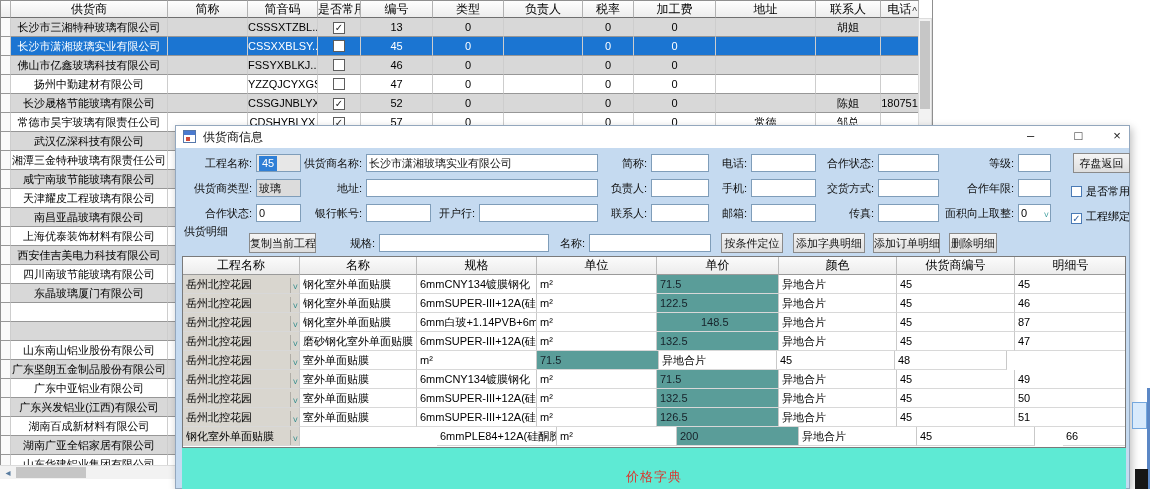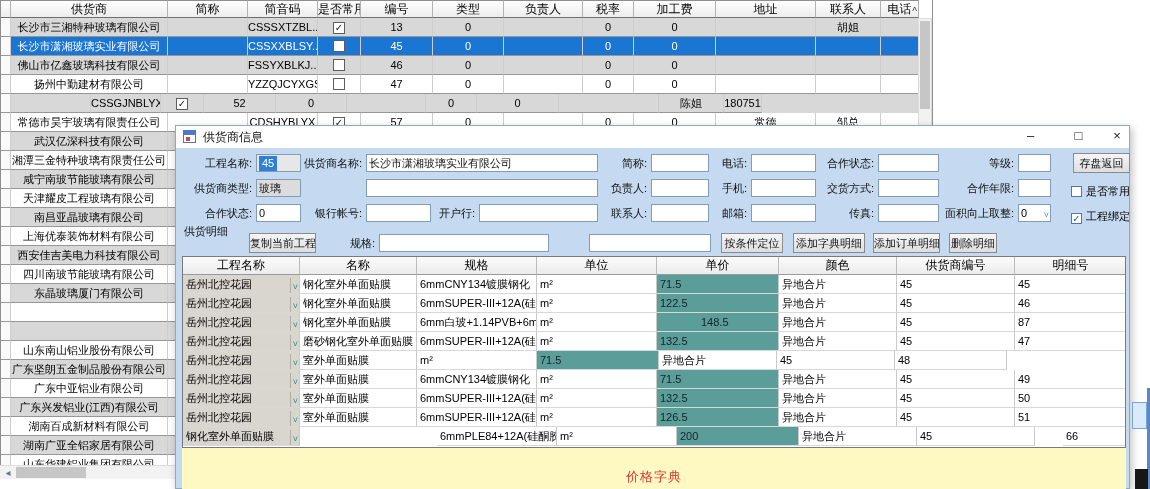--- a/index.html
+++ b/index.html
@@ -74,21 +74,21 @@
   .dgc { flex:none; height:19px; line-height:18px; font-size:11px; padding:0 3px;
     border-right:1px solid #c9c9c9; border-bottom:1px solid #d8d8d8;
     overflow:hidden; white-space:nowrap; }
   .dghead .dgc { height:18px; line-height:17px; font-size:12px; text-align:center;
     background:linear-gradient(#fbfbfb,#ececec); border-bottom:1px solid #9a9a9a; border-right:1px solid #bdbdbd; }
   .pcell { background:#d9d6cf; position:relative; padding-right:13px; }
   .parr { position:absolute; right:1px; top:3px; font-size:9px; color:#2e8b8b;
     border-left:1px solid #b0ada6; padding-left:2px; }
   .price { background:#5a9d99; color:#16222a; }
 
-  .fpanel { position:absolute; left:6px; top:322px; width:944px; height:42px; background:#fef9c3; }
+  .fpanel { position:absolute; left:6px; top:322px; width:944px; height:42px; background:#5eead4; }
   .dict-label { margin-top:20px; text-align:center; color:#d83931; font-size:13px; letter-spacing:1px; }
 
   
   .art-line { position:absolute; left:1147px; top:388px; width:3px; height:101px; background:#5b87c5; z-index:20; }
   .art-box { position:absolute; left:1132px; top:402px; width:15px; height:27px;
     background:#d8eafc; border:1px solid #74a7dd; z-index:20; }
   .art-glyph { position:absolute; left:1135px; top:469px; width:13px; height:20px; background:#161616; z-index:20; }
 </style>
 </head>
 <body>
@@ -164,20 +164,21 @@
       <div class="bgcell" style="width: 71px;">0</div>
       <div class="bgcell" style="width: 79px;"></div>
       <div class="bgcell" style="width: 51px;">0</div>
       <div class="bgcell" style="width: 82px;">0</div>
       <div class="bgcell" style="width: 100px;"></div>
       <div class="bgcell" style="width: 65px;"></div>
       <div class="bgcell" style="width: 38px;"></div>
     </div>
     <div class="bgrow alt">
       <div class="bgcell rhcell" style="width: 10px;"></div>
+      <div class="bgcell" style="width: 157px;">长沙晟格节能玻璃有限公司</div>
       <div class="bgcell" style="width: 80px;"></div>
       <div class="bgcell" style="width: 70px;">CSSGJNBLYXGS</div>
       <div class="bgcell" style="width: 43px;"><span class="gcb">✓</span></div>
       <div class="bgcell" style="width: 72px;">52</div>
       <div class="bgcell" style="width: 71px;">0</div>
       <div class="bgcell" style="width: 79px;"></div>
       <div class="bgcell" style="width: 51px;">0</div>
       <div class="bgcell" style="width: 82px;">0</div>
       <div class="bgcell" style="width: 100px;"></div>
       <div class="bgcell" style="width: 65px;">陈姐</div>
@@ -496,20 +497,21 @@
   <span class="flbl" style="left:425px;top:28px">电话:</span>
   <input class="ftb" style="left: 575px; top: 28px; width: 65px;" value="">
   <span class="flbl" style="left:552px;top:28px">合作状态:</span>
   <input class="ftb" style="left: 702px; top: 28px; width: 61px;" value="">
   <span class="flbl" style="left:692px;top:28px">等级:</span>
   <input class="ftb" style="left: 842px; top: 28px; width: 33px;" value="">
   <div class="fbtn" style="left:897px;top:27px;width:57px">存盘返回</div>
 
   <span class="flbl" style="left:-70px;top:53px">供货商类型:</span>
   <input class="ftb gray" style="left: 80px; top: 53px; width: 45px;" value="玻璃">
+  <span class="flbl" style="left:40px;top:53px">地址:</span>
   <input class="ftb" style="left: 190px; top: 53px; width: 232px;" value="">
   <span class="flbl" style="left:325px;top:53px">负责人:</span>
   <input class="ftb" style="left: 475px; top: 53px; width: 58px;" value="">
   <span class="flbl" style="left:425px;top:53px">手机:</span>
   <input class="ftb" style="left: 575px; top: 53px; width: 65px;" value="">
   <span class="flbl" style="left:552px;top:53px">交货方式:</span>
   <input class="ftb" style="left: 702px; top: 53px; width: 61px;" value="">
   <span class="flbl" style="left:692px;top:53px">合作年限:</span>
   <input class="ftb" style="left: 842px; top: 53px; width: 33px;" value="">
   <div class="fcb" style="left:895px;top:56px">
@@ -534,20 +536,21 @@
     <span class="combo-arr">˅</span>
   </div>
   <div class="fcb" style="left:895px;top:81px">
     <span class="cbbox">✓</span><span>工程绑定</span>
   </div>
 
   <span class="section-lbl" style="left:8px;top:98px">供货明细</span>
   <div class="fbtn" style="left:73px;top:107px;width:67px">复制当前工程</div>
   <span class="flbl" style="left:53px;top:108px">规格:</span>
   <input class="ftb" style="left: 203px; top: 108px; width: 170px;" value="">
+  <span class="flbl" style="left:263px;top:108px">名称:</span>
   <input class="ftb" style="left: 413px; top: 108px; width: 122px;" value="">
   <div class="fbtn" style="left:545px;top:107px;width:62px">按条件定位</div>
   <div class="fbtn" style="left:617px;top:107px;width:72px">添加字典明细</div>
   <div class="fbtn" style="left:697px;top:107px;width:67px">添加订单明细</div>
   <div class="fbtn" style="left:773px;top:107px;width:48px">删除明细</div>
 
   <div id="dgrid">
       <div class="dgrow dghead">
         <div class="dgc" style="width: 117px;">工程名称</div>
         <div class="dgc" style="width: 117px;">名称</div>

